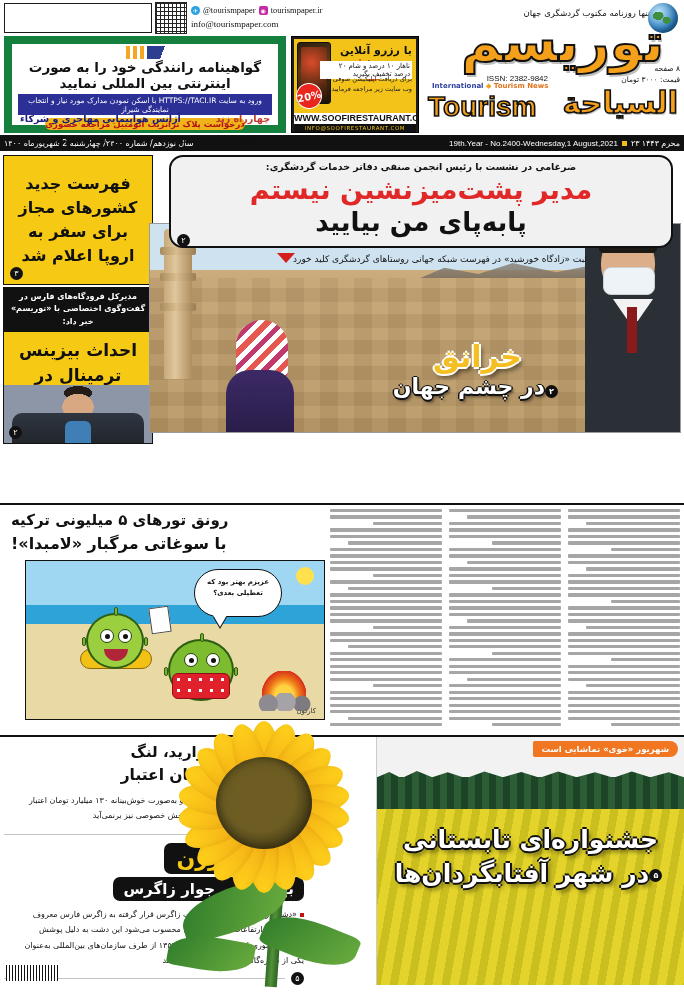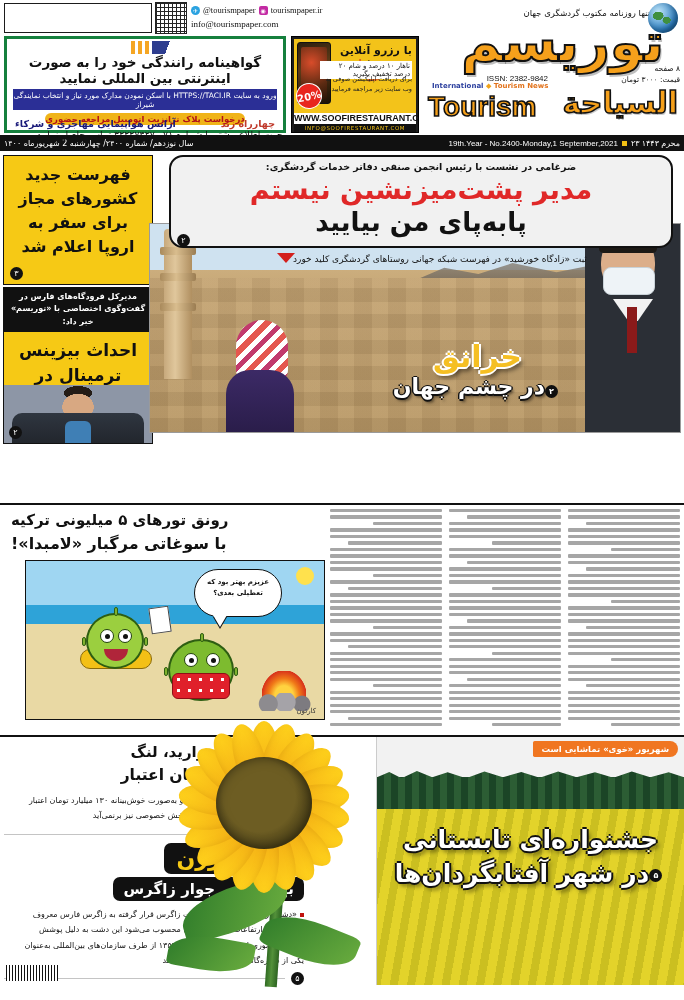--- a/index.html
+++ b/index.html
@@ -37,21 +37,21 @@
   .soc-ic { width:9px; height:9px; border-radius:2px; display:inline-block; flex:0 0 auto;
             font-size:6px; color:#fff; text-align:center; line-height:9px; }
   .soc-ic.tg { background:#2aa2e0; border-radius:50%; }
   .soc-ic.ig { background:#c32aa3; }
   .soc-t { font-family:"Liberation Serif",serif; font-size:8.5px; color:#111; white-space:nowrap; }
   .mail-row { font-family:"Liberation Serif",serif; font-size:9px; color:#111;
               direction:ltr; margin-top:2px; }
 
   
   .ad-lic { position:absolute; left:4px; top:36px; width:282px; height:97px;
-            border:3px solid #15803d; background:#fff; }
+            border:8px solid #15803d; background:#fff; }
   .ad-lic .stripes { position:absolute; top:2px; right:92px; width:60px; height:13px;
             background:
               linear-gradient(90deg,#f5a623 0 4px,#fff 4px 7px,#f5a623 7px 11px,#fff 11px 14px,#f5a623 14px 18px,#fff 18px 21px),
               linear-gradient(110deg,#2d3d8f 0 60%,transparent 60%);
             background-repeat:no-repeat; background-size:21px 13px,60px 13px; }
   .ad-lic .l1 { margin-top:15px; text-align:center; font-size:13.5px; font-weight:bold; color:#111;
                 letter-spacing:-.2px; }
   .ad-lic .l2 { margin:3px 6px 0; background:#2b2f96; color:#fff; font-size:7.5px;
                 text-align:center; padding:1.5px 0; }
   .ad-lic .l3 { margin:3px auto 0; width:200px; background:#f0b418; color:#b21118;
@@ -130,21 +130,21 @@
              justify-content:space-between; padding:0 4px; font-size:8.5px; }
   .datebar .en { direction:ltr; font-family:"Liberation Sans",sans-serif; font-size:8px;
                  display:flex; align-items:center; gap:4px; }
   .datebar .sq { width:5px; height:5px; background:#f2c014; display:inline-block; }
   .datebar .fa { font-size:8px; }
 
   
   .toprow { position:relative; height:352px; background:#fff; padding:3px 3px 0; }
 
   .col-left { position:absolute; left:3px; top:4px; width:150px; height:344px; }
-  .yellow-a { background:#f6c915; border:1px solid #111; padding:7px 7px 16px;
+  .yellow-a { background:#f6c915; border:1px solid #111; padding:16px 7px 16px;
               position:relative; height:130px; }
   .yellow-a .hl { font-size:16px; font-weight:bold; color:#111; text-align:center;
                   line-height:1.5; }
   .pgnum { position:absolute; width:13px; height:13px; border-radius:50%; background:#111;
            color:#fff; font-size:8px; text-align:center; line-height:13px; }
   .yellow-a .pgnum { left:6px; bottom:4px; }
 
   .black-strip { background:#111; color:#fff; padding:4px 6px; font-size:8px;
                  text-align:center; line-height:1.55; font-weight:bold; margin-top:2px; }
   .yellow-b { background:#f6c915; border:1px solid #111; border-top:none; position:relative;
@@ -423,21 +423,21 @@
           <span class="dia">◆</span>
           <span class="or">Tourism News</span>
         </div>
         <div class="en-big">Tourism</div>
       </div>
     </div>
   </div>
 
   <div class="datebar">
     <div class="en">
-      <span>19th.Year - No.2400-Monday,1 September,2021</span>
+      <span>19th.Year - No.2400-Wednesday,1 August,2021</span>
       <span class="sq"></span>
       <span>۲۳ محرم ۱۴۴۳</span>
     </div>
     <div class="fa">سال نوزدهم/ شماره ۲۴۰۰/ چهارشنبه 2 شهریورماه ۱۴۰۰</div>
   </div>
 
   <div class="toprow">
 
     <div class="col-left">
 

